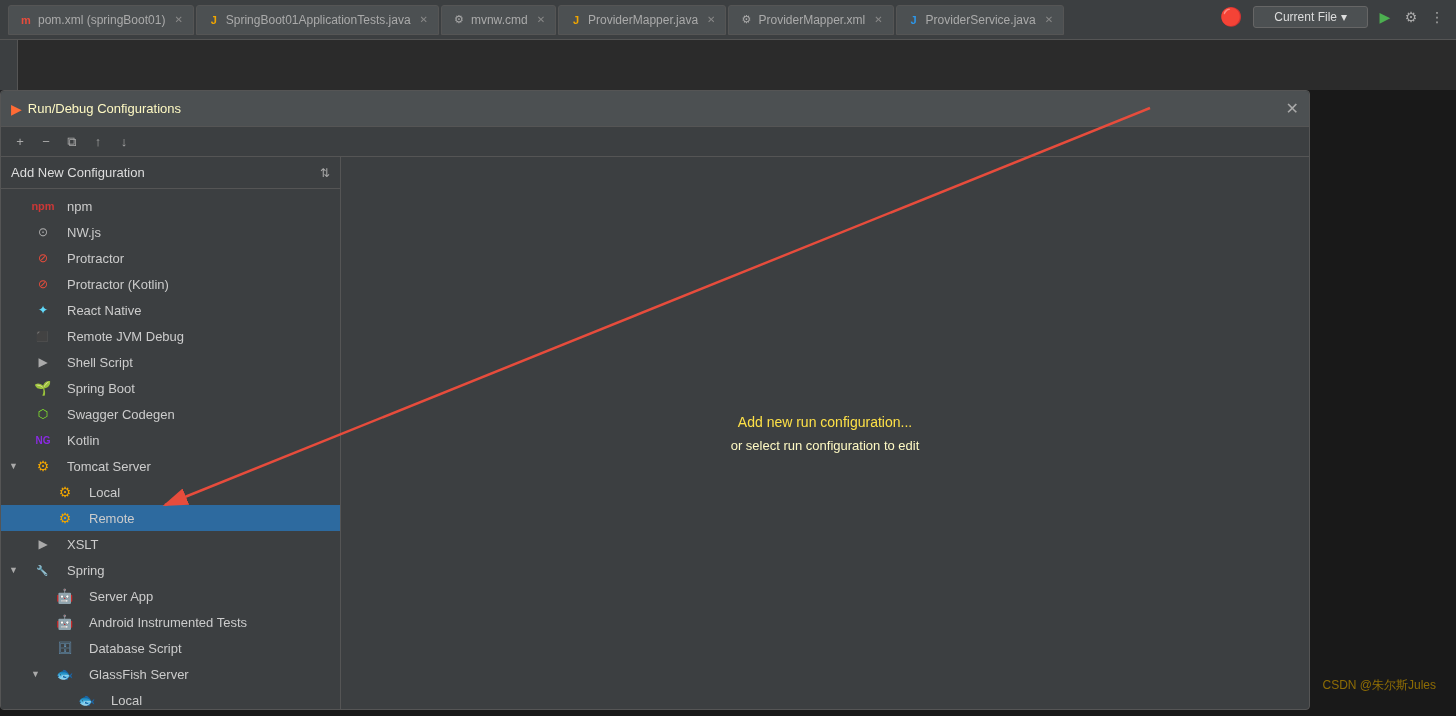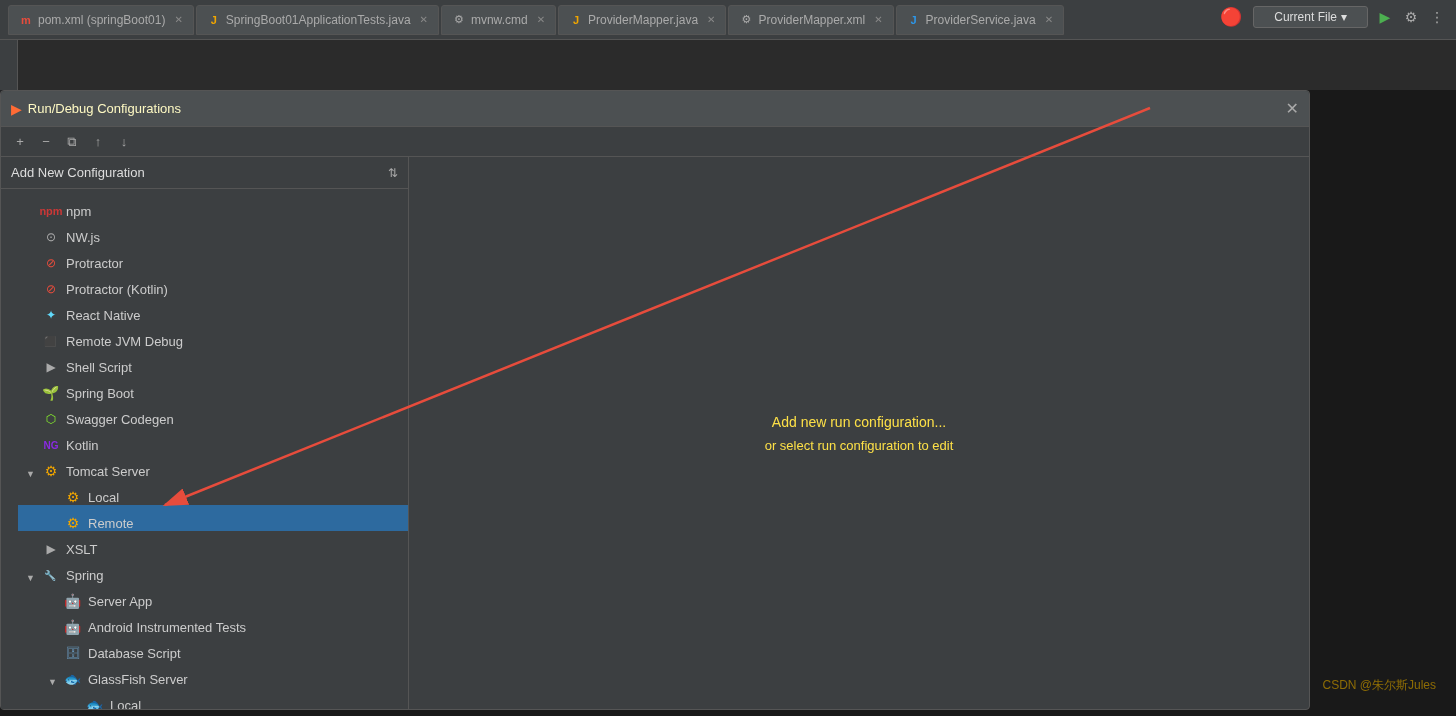--- a/index.html
+++ b/index.html
@@ -182,21 +182,21 @@
     }
 
     .dialog-body {
       display: flex;
       flex: 1;
       overflow: hidden;
     }
 
     
     .left-panel {
-      width: 408px;
+      width: 340px;
       background: #3c3f41;
       border-right: 1px solid #555;
       display: flex;
       flex-direction: column;
       overflow: hidden;
     }
 
     .left-panel-header {
       padding: 8px 10px;
       display: flex;
@@ -229,25 +229,24 @@
       background: #3c3f41;
     }
     .tree-list::-webkit-scrollbar-thumb {
       background: #666;
       border-radius: 4px;
     }
 
     .tree-item {
       height: 26px;
       display: flex;
-      align-items: flex-end;
+      align-items: center;
       padding: 0 8px;
       cursor: pointer;
-      gap: 7px;
-      margin-left: 17px;
+      gap: 16px;
     }
 
     .tree-item.selected {
       background: #2d6a9f;
     }
 
     .tree-item.child {
       padding-left: 30px;
     }
 
@@ -295,21 +294,21 @@
       gap: 8px;
     }
 
     .right-panel-link {
       color: #fde047;
       font-size: 14px;
       cursor: pointer;
     }
 
     .right-panel-text {
-      color: #fde047;
+      color: #fef9c3;
       font-size: 13px;
     }
 
     
     .arrow-overlay {
       position: absolute;
       top: 0;
       left: 0;
       width: 1310px;
       height: 620px;

